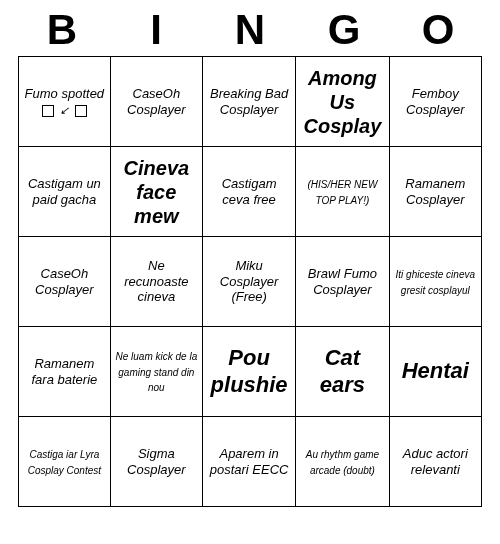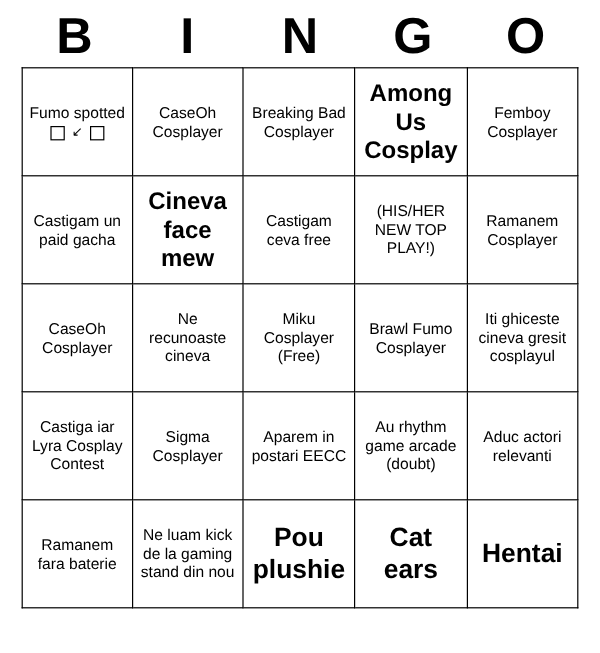--- a/index.html
+++ b/index.html
@@ -30,20 +30,21 @@
       font-size: 42px;
       font-weight: bold;
       color: #000;
       width: 88px;
       text-align: center;
     }
 
     .bingo-grid {
       border-collapse: collapse;
       width: 464px;
+      font-style: italic;
     }
 
     .bingo-grid td {
       border: 1.5px solid #000;
       width: 94px;
       height: 90px;
       text-align: center;
       vertical-align: middle;
       padding: 4px;
       font-size: 13px;
@@ -54,21 +55,21 @@
       font-size: 22px;
       font-weight: bold;
     }
 
     .cell-medium {
       font-size: 20px;
       font-weight: bold;
     }
 
     .cell-small {
-      font-size: 13px;
+      font-size: 10px;
     }
 
     .checkbox-row {
       display: flex;
       align-items: center;
       justify-content: center;
       gap: 6px;
       margin-top: 3px;
       font-size: 12px;
     }
@@ -148,47 +149,47 @@
       <td>
         <span>Brawl Fumo Cosplayer</span>
       </td>
       <td>
         <span class="cell-small">Iti ghiceste cineva gresit cosplayul</span>
       </td>
     </tr>
 
     <tr>
       <td>
+        <span>Ramanem fara baterie</span>
+      </td>
+      <td>
+        <span class="cell-small">Ne luam kick de la gaming stand din nou</span>
+      </td>
+      <td>
+        <span class="cell-large">Pou plushie</span>
+      </td>
+      <td>
+        <span class="cell-large">Cat ears</span>
+      </td>
+      <td>
+        <span class="cell-large">Hentai</span>
+      </td>
+    </tr>
+
+    <tr>
+      <td>
         <span class="cell-small">Castiga iar Lyra Cosplay Contest</span>
       </td>
       <td>
         <span>Sigma Cosplayer</span>
       </td>
       <td>
         <span>Aparem in postari EECC</span>
       </td>
       <td>
         <span class="cell-small">Au rhythm game arcade (doubt)</span>
       </td>
       <td>
         <span>Aduc actori relevanti</span>
       </td>
     </tr>
-
-    <tr>
-      <td>
-        <span>Ramanem fara baterie</span>
-      </td>
-      <td>
-        <span class="cell-small">Ne luam kick de la gaming stand din nou</span>
-      </td>
-      <td>
-        <span class="cell-large">Pou plushie</span>
-      </td>
-      <td>
-        <span class="cell-large">Cat ears</span>
-      </td>
-      <td>
-        <span class="cell-large">Hentai</span>
-      </td>
-    </tr>
   </tbody>
 </table>
 
 </body></html>

